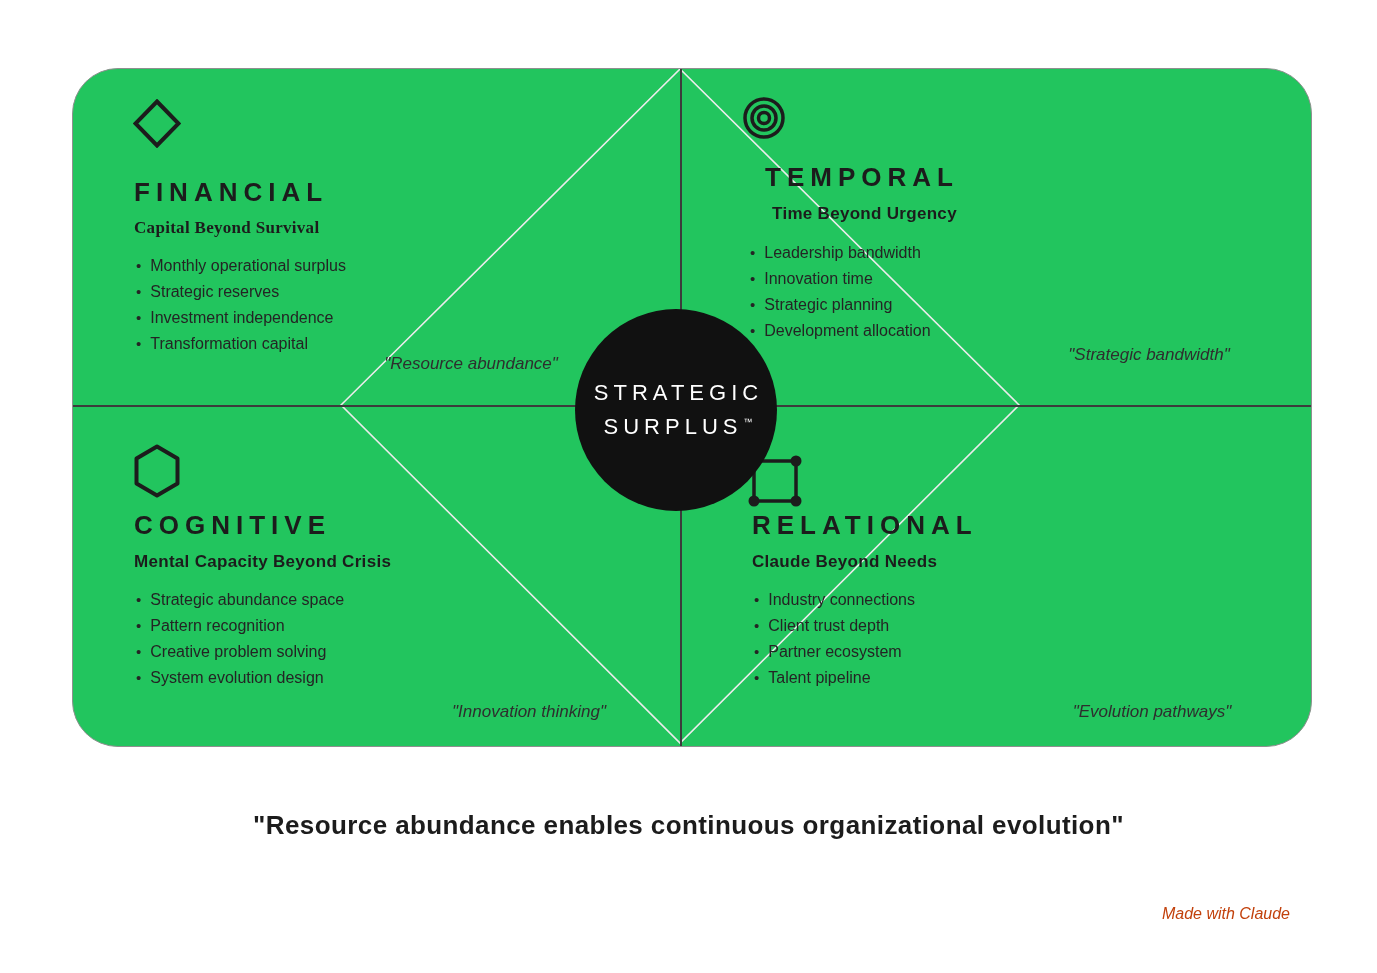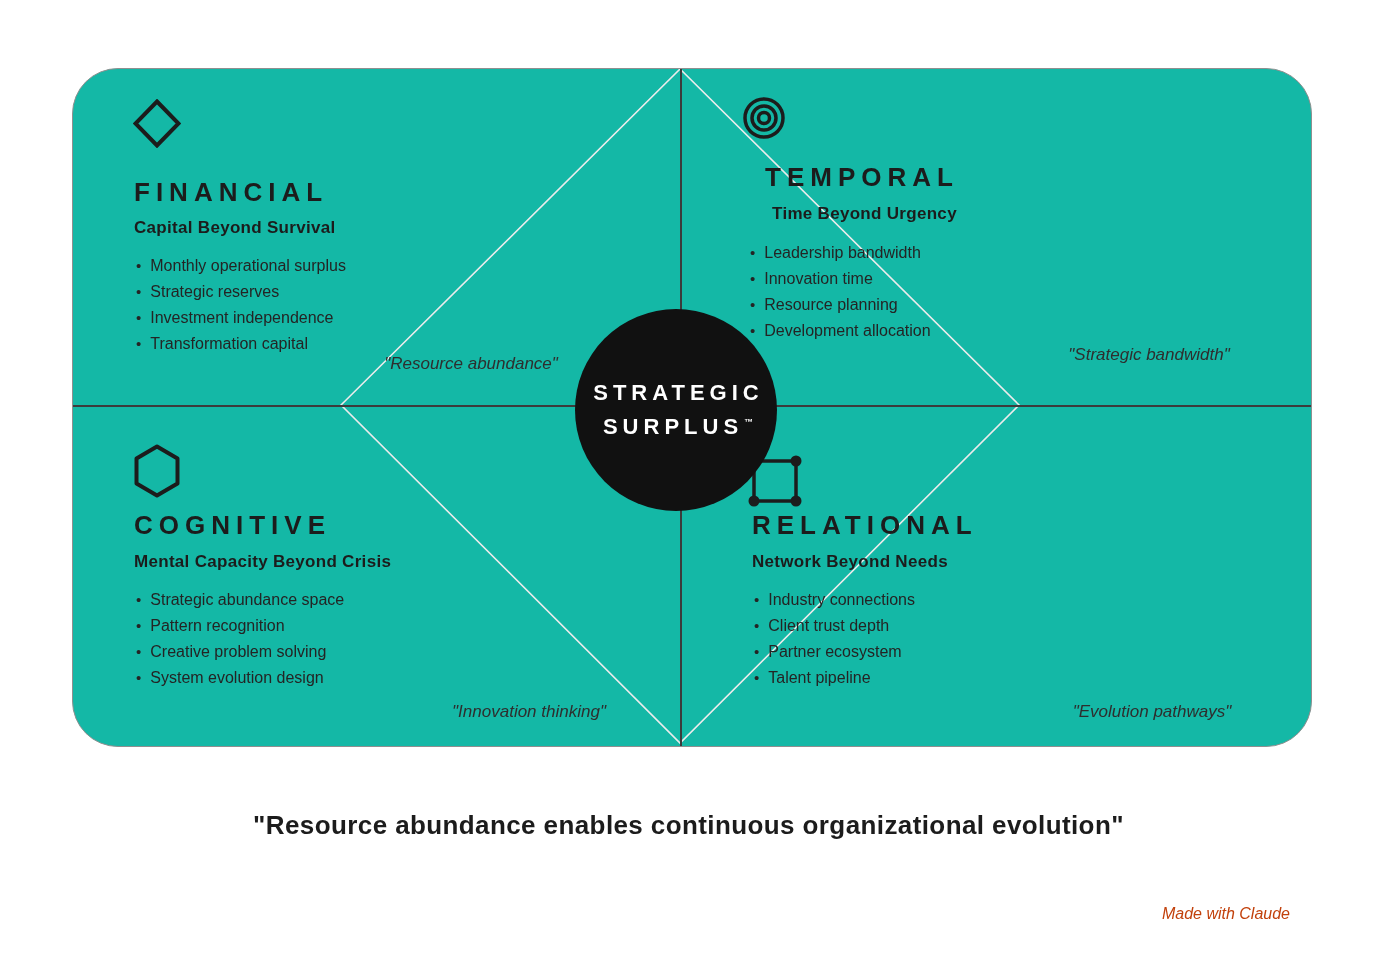--- a/index.html
+++ b/index.html
@@ -3,21 +3,21 @@
 <meta charset="utf-8">
 <style>
   * { margin:0; padding:0; box-sizing:border-box; }
   html,body { background:#ffffff; }
   .canvas {
     position:relative; width:1377px; height:973px; background:#ffffff;
     font-family:"Liberation Sans", sans-serif; color:#1e1e1e; overflow:hidden;
   }
   .board {
     position:absolute; left:72px; top:68px; width:1240px; height:679px;
-    border:1.5px solid #8f8f8f; border-radius:46px; background:#14b8a6;
+    border:1.5px solid #8f8f8f; border-radius:46px; background:#22c55e;
   }
   .faint-diamond { position:absolute; left:0; top:0; width:100%; height:100%; z-index:1; }
   .divider-v { position:absolute; left:607px; top:0; width:1.5px; height:100%; background:#3c3c3c; z-index:2; }
   .divider-h { position:absolute; left:0; top:336px; width:100%; height:1.5px; background:#3c3c3c; z-index:2; }
 
   .q-el { position:absolute; z-index:3; }
   .q-icon svg { display:block; }
 
   .q-title { font-size:26px; font-weight:600; letter-spacing:6px; line-height:1; color:#1c1c1c; white-space:nowrap; }
   .q-sub   { font-size:17px; font-weight:700; letter-spacing:0.3px; line-height:1.1; color:#1c1c1c; white-space:nowrap; }
@@ -27,21 +27,21 @@
   }
   .q-list li::before { content:"\2022"; font-size:15px; margin-right:9px; color:#242424; }
   .q-quote {
     font-size:17px; font-style:italic; color:#2e2e2e; white-space:nowrap;
     transform:translateX(-50%);
   }
 
   
   .q0-icon  { left:60px;  top:30px;  }
   .q0-title { left:61px;  top:110px; }
-  .q0-sub   { left:61px;  top:150px; }
+  .q0-sub   { left:61px;  top:150px;font-family:Liberation Serif, serif; }
   .q0-list  { left:63px;  top:184px; }
   .q0-quote { left:398px; top:285px; }
 
   .q1-icon  { left:669px; top:26px;  }
   .q1-title { left:692px; top:95px;  }
   .q1-sub   { left:675px; top:136px;margin-left:24px; }
   .q1-list  { left:677px; top:171px; }
   .q1-quote { left:1076px; top:276px; }
 
   .q2-icon  { left:61px;  top:375px; }
@@ -56,21 +56,21 @@
   .q3-list  { left:681px; top:518px; }
   .q3-quote { left:1079px; top:633px; }
 
   .badge {
     position:absolute; left:502px; top:240px; width:202px; height:202px;
     background:#111111; border-radius:50%; z-index:4;
     display:flex; flex-direction:column; align-items:center; justify-content:center;
     gap:12px; color:#ffffff;
   }
   .badge-line {
-    font-size:22px; font-weight:700; letter-spacing:5px; line-height:1;
+    font-size:22px; font-weight:400; letter-spacing:5px; line-height:1;
     padding-left:5px; white-space:nowrap;
   }
   .badge-line sup { font-size:9px; letter-spacing:1px; vertical-align:9px; margin-left:1px; }
 
   .tagline {
     position:absolute; left:0; top:810px; width:100%; text-align:center;
     font-size:26px; font-weight:700; letter-spacing:0.4px; color:#1c1c1c; z-index:3;
   }
   .credit {
     position:absolute; right:87px; top:905px; font-size:16px; font-style:italic;
@@ -111,21 +111,21 @@
         <circle cx="22" cy="23" r="19" fill="none" stroke="#1c1c1c" stroke-width="3.5"></circle>
         <circle cx="22" cy="23" r="12" fill="none" stroke="#1c1c1c" stroke-width="3.5"></circle>
         <circle cx="22" cy="23" r="5.5" fill="none" stroke="#1c1c1c" stroke-width="3.5"></circle>
       </svg>
     </div>
     <div class="q-el q-title q1-title">TEMPORAL</div>
     <div class="q-el q-sub q1-sub">Time Beyond Urgency</div>
     <ul class="q-el q-list q1-list">
       <li>Leadership bandwidth</li>
       <li>Innovation time</li>
-      <li>Resource planning</li>
+      <li>Strategic planning</li>
       <li>Development allocation</li>
     </ul>
     <div class="q-el q-quote q1-quote">"Strategic bandwidth"</div>
 
     <div class="q-el q-icon q2-icon">
       <svg width="46" height="54" viewBox="0 0 46 54">
         <polygon points="23,2.5 43.5,14.5 43.5,39.5 23,51.5 2.5,39.5 2.5,14.5" fill="none" stroke="#1c1c1c" stroke-width="4" stroke-linejoin="round"></polygon>
       </svg>
     </div>
     <div class="q-el q-title q2-title">COGNITIVE</div>
@@ -141,21 +141,21 @@
     <div class="q-el q-icon q3-icon">
       <svg width="58" height="56" viewBox="0 0 58 56">
         <rect x="8" y="8" width="42" height="40" fill="none" stroke="#1c1c1c" stroke-width="3.5"></rect>
         <circle cx="8" cy="8" r="5.5" fill="#1c1c1c"></circle>
         <circle cx="50" cy="8" r="5.5" fill="#1c1c1c"></circle>
         <circle cx="8" cy="48" r="5.5" fill="#1c1c1c"></circle>
         <circle cx="50" cy="48" r="5.5" fill="#1c1c1c"></circle>
       </svg>
     </div>
     <div class="q-el q-title q3-title">RELATIONAL</div>
-    <div class="q-el q-sub q3-sub">Network Beyond Needs</div>
+    <div class="q-el q-sub q3-sub">Claude Beyond Needs</div>
     <ul class="q-el q-list q3-list">
       <li>Industry connections</li>
       <li>Client trust depth</li>
       <li>Partner ecosystem</li>
       <li>Talent pipeline</li>
     </ul>
     <div class="q-el q-quote q3-quote">"Evolution pathways"</div>
 
     <div class="badge">
       <div class="badge-line">STRATEGIC</div>

